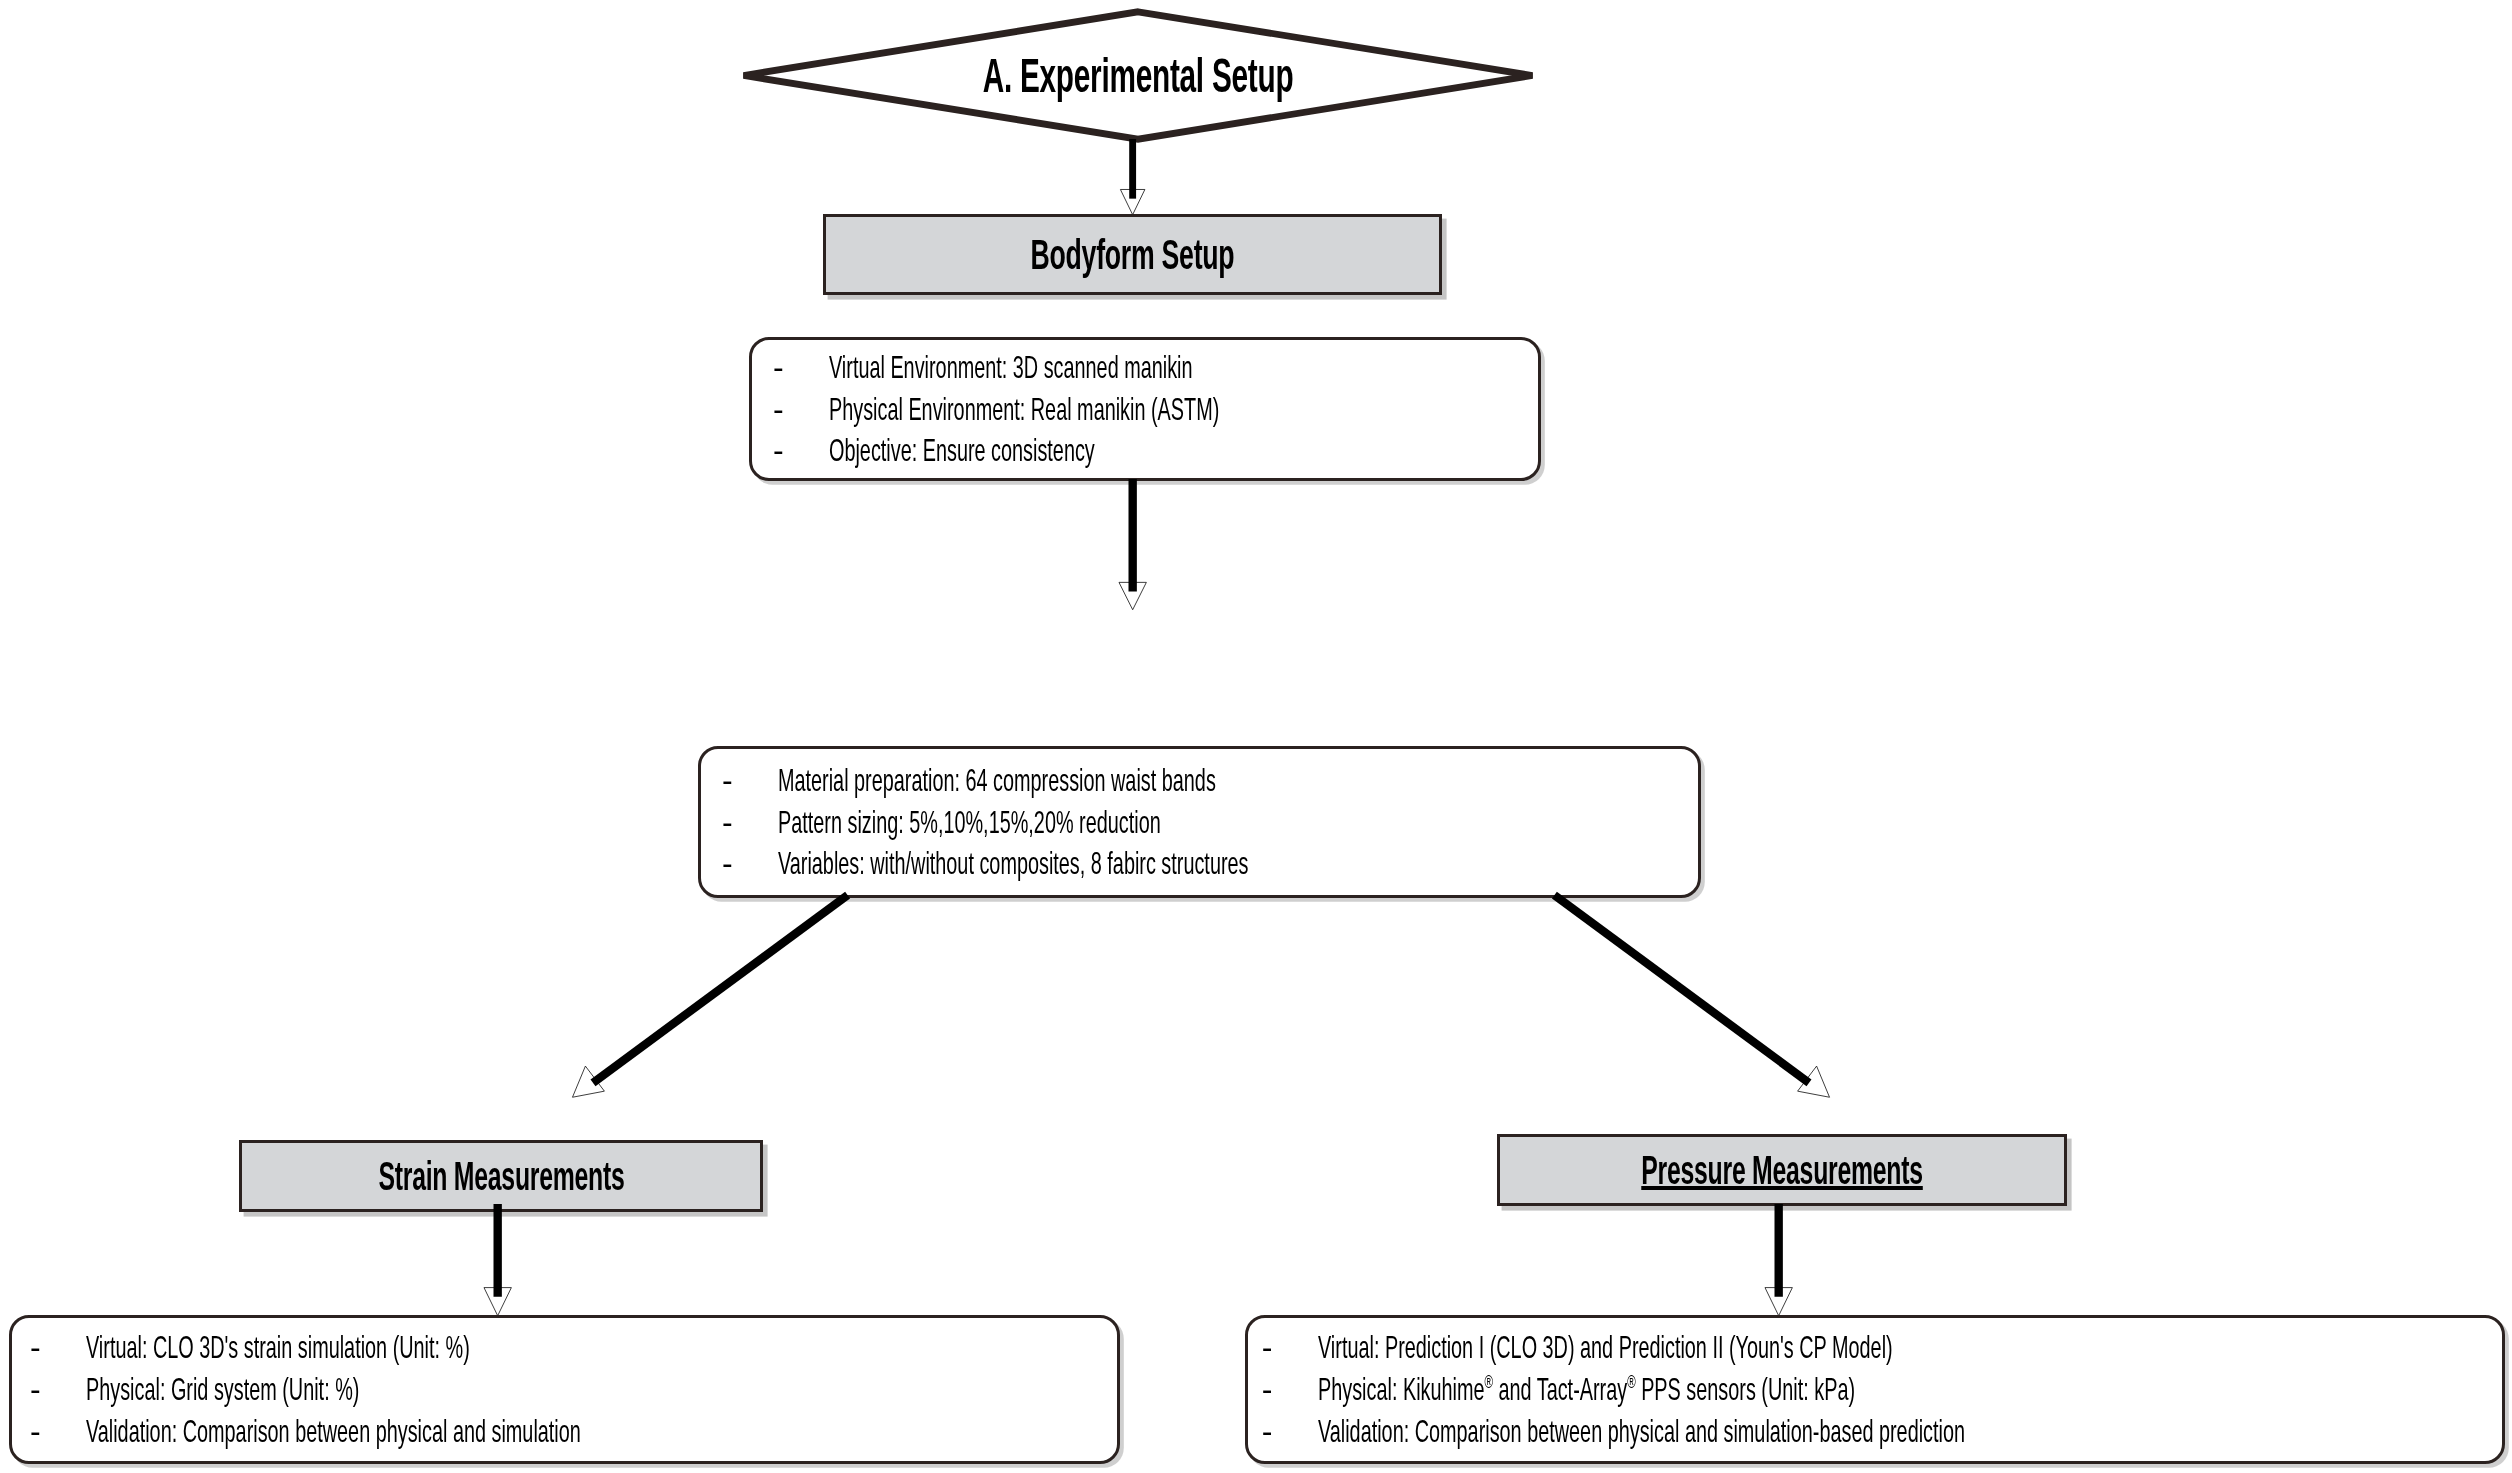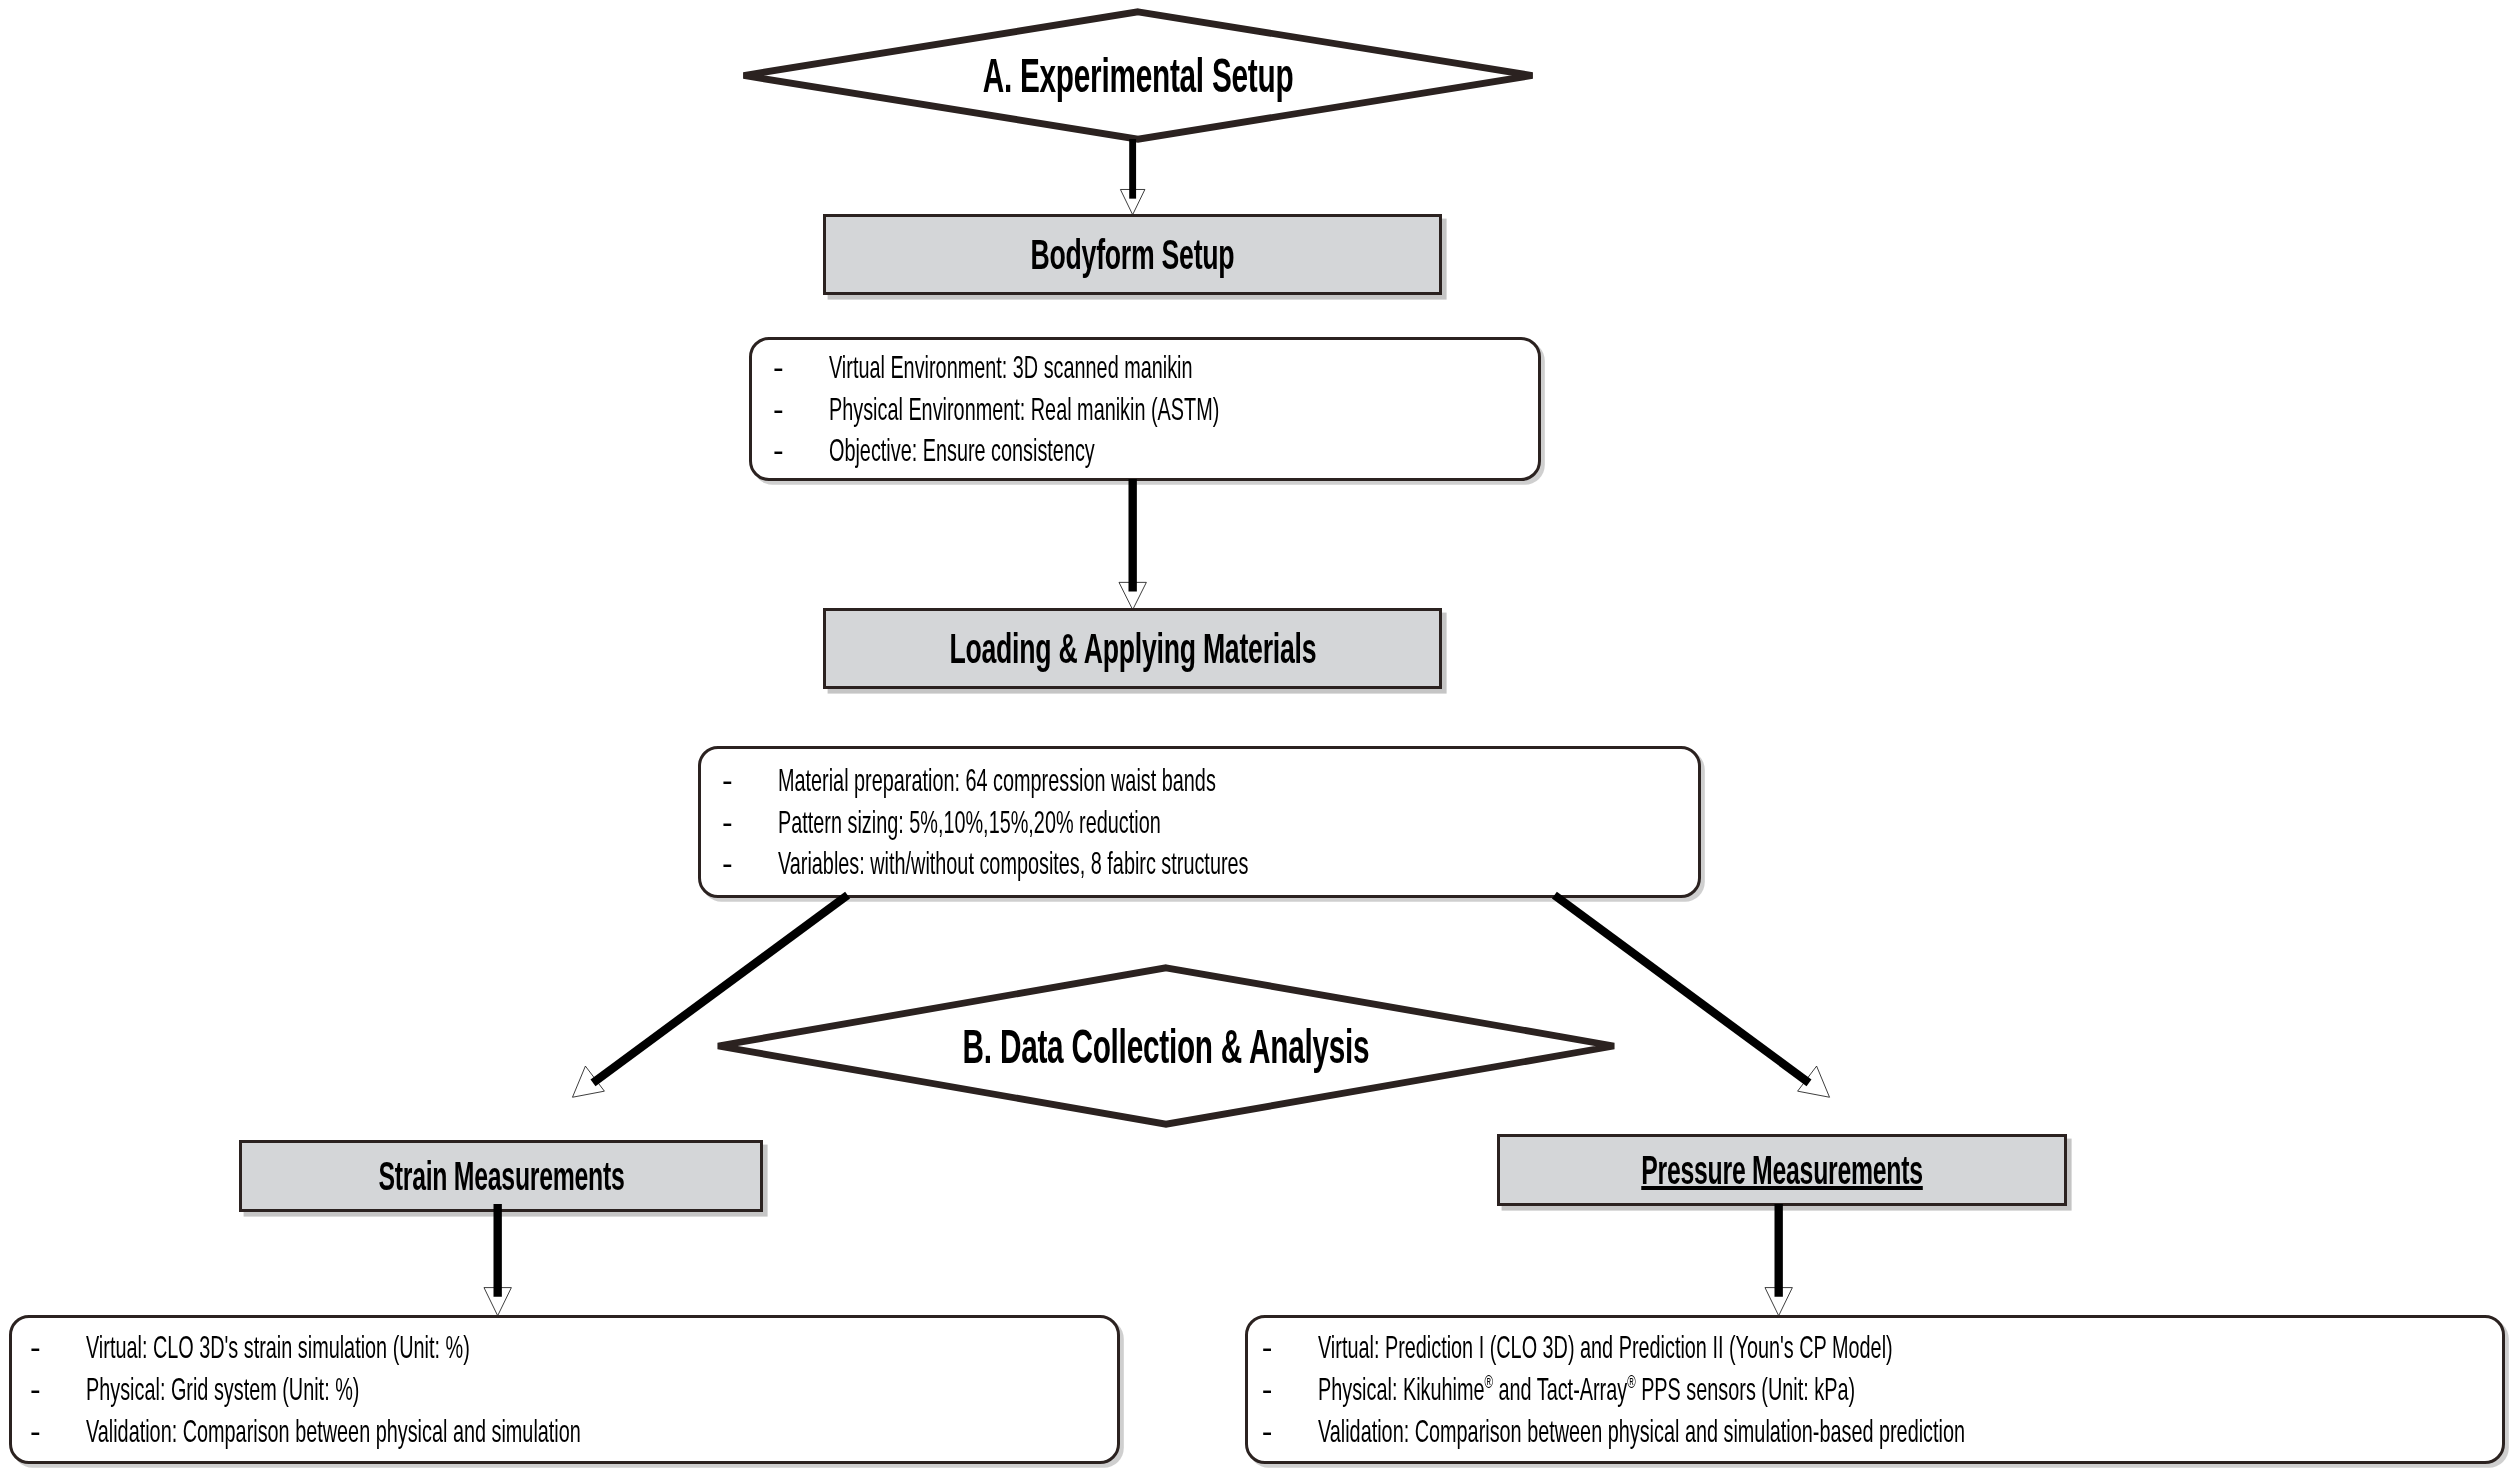--- a/index.html
+++ b/index.html
@@ -137,23 +137,20 @@
       <span class="dash" style="width:56px;">-</span>
       <span class="txt">Objective: Ensure consistency</span>
     </div>
   </div>
 
   <svg class="connector" style="left:1125px; top:479px; width:26px; height:133px;" viewBox="0 0 34 175" width="26" height="133">
     <line x1="10" y1="0" x2="10" y2="148" stroke-width="11"></line>
     <path d="M 10 172 L -8 136 L 28 136 Z" fill="#000000" stroke="none"></path>
   </svg>
 
-  <div class="proc-box" style="left:823px; top:608px; width:619px; height:81px;">
-    <span class="proc-label" style="font-size:43px;">Loading &amp; Applying Materials</span>
-  </div>
 
   <div class="list-box" style="left:698px; top:746px; width:1003px; height:152px; padding:7.6px 13.7px 7.6px 21px; gap:4.6px;">
     <div class="list-row" style="font-size:32px;">
       <span class="dash" style="width:56px;">-</span>
       <span class="txt">Material preparation: 64 compression waist bands</span>
     </div>
     <div class="list-row" style="font-size:32px;">
       <span class="dash" style="width:56px;">-</span>
       <span class="txt">Pattern sizing: 5%,10%,15%,20% reduction</span>
     </div>
@@ -166,26 +163,20 @@
   <svg class="connector" style="left:532px; top:889px; width:350px; height:228px;" viewBox="0 0 460 300" width="350" height="228">
     <line x1="415" y1="8" x2="80" y2="255" stroke-width="11"></line>
     <path d="M 53 274 L 70 233 L 95 266 Z" fill="#000000" stroke="none"></path>
   </svg>
 
   <svg class="connector" style="left:1520px; top:889px; width:350px; height:228px;" viewBox="0 0 460 300" width="350" height="228">
     <line x1="45" y1="8" x2="380" y2="255" stroke-width="11"></line>
     <path d="M 407 274 L 365 266 L 390 233 Z" fill="#000000" stroke="none"></path>
   </svg>
 
-  <div class="diamond-wrap" style="left:714px; top:964px; width:904px; height:164px;">
-    <svg width="904" height="164" viewBox="0 0 1190 216">
-      <polygon points="595,5 1185,108 595,211 5,108" fill="#ffffff" stroke="#2b2220" stroke-width="9" stroke-linejoin="miter"></polygon>
-    </svg>
-    <div class="diamond-label" style="font-size:48px;">B. Data Collection &amp; Analysis</div>
-  </div>
 
   <div class="proc-box" style="left:239px; top:1134px; width:524px; height:72px;margin-top:6px;">
     <span class="proc-label" style="font-size:40px;">Strain Measurements</span>
   </div>
 
   <svg class="connector" style="left:490px; top:1204px; width:26px; height:114px;" viewBox="0 0 34 150" width="26" height="114">
     <line x1="10" y1="0" x2="10" y2="122" stroke-width="11"></line>
     <path d="M 10 147 L -8 110 L 28 110 Z" fill="#000000" stroke="none"></path>
   </svg>
 

